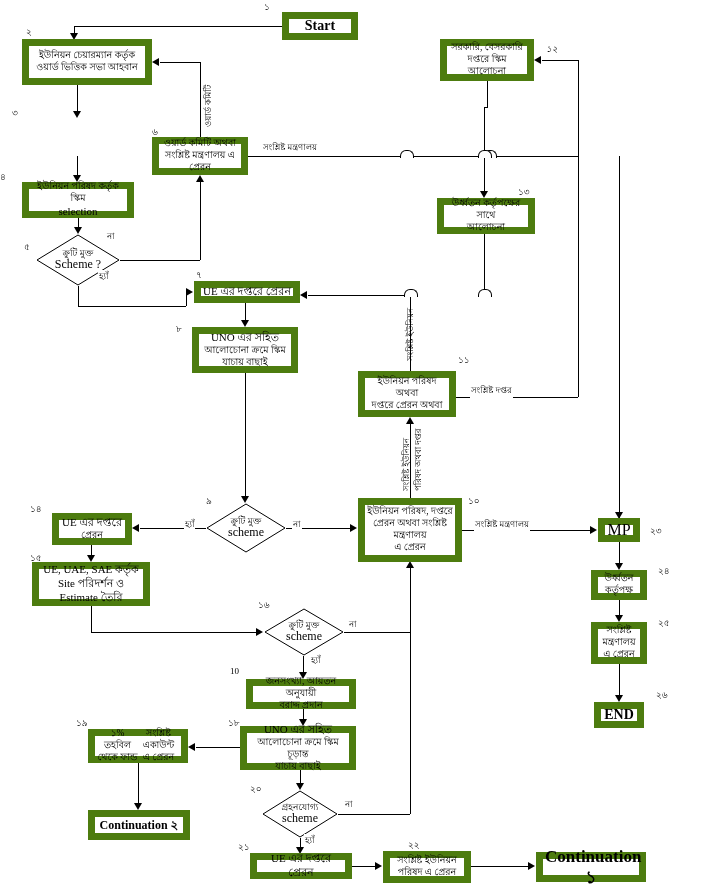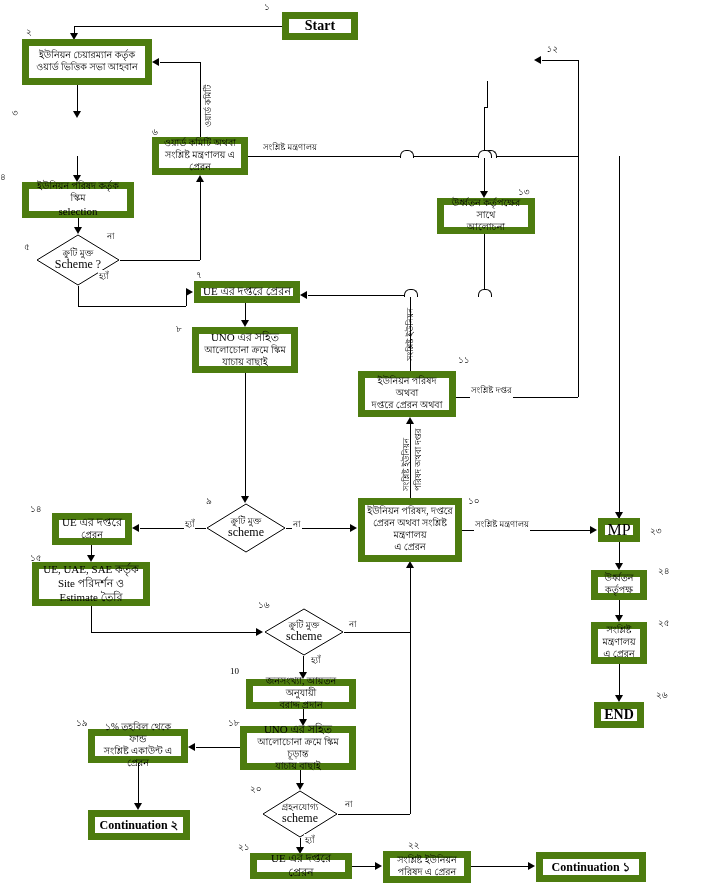--- a/index.html
+++ b/index.html
@@ -188,20 +188,24 @@
     <span class="txt">এ প্রেরন</span>
   </div>
   <div class="step-num" style="left:468px; top:494px;">১০</div>
 
   <div class="node" style="left:358px; top:371px; width:98px; height:46px; flex-direction:column;">
     <span class="txt">ইউনিয়ন পরিষদ অথবা</span>
     <span class="txt">দপ্তরে প্রেরন অথবা</span>
   </div>
   <div class="step-num" style="left:458px; top:353px;">১১</div>
 
+  <div class="node" style="left:440px; top:39px; width:94px; height:42px; flex-direction:column;">
+    <span class="txt">সরকারি, বেসরকারি</span>
+    <span class="txt">দপ্তরে  স্কিম আলোচনা</span>
+  </div>
   <div class="step-num" style="left:546px; top:42px;font-style:italic;">১২</div>
 
   <div class="node" style="left:437px; top:198px; width:98px; height:36px; flex-direction:column;">
     <span class="txt">উর্ধ্বতন কর্তৃপক্ষের সাথে</span>
     <span class="txt">আলোচনা</span>
   </div>
   <div class="step-num" style="left:518px; top:185px;">১৩</div>
 
   <div class="node" style="left:52px; top:513px; width:80px; height:32px; flex-direction:column;">
     <span class="txt mid">UE এর দপ্তরে</span>
@@ -235,21 +239,21 @@
   </div>
   <div class="step-num" style="left:230px; top:666px;">10</div>
 
   <div class="node" style="left:240px; top:726px; width:116px; height:44px; flex-direction:column;">
     <span class="txt mid">UNO এর সহিত</span>
     <span class="txt">আলোচোনা ক্রমে স্কিম চূড়ান্ত</span>
     <span class="txt">যাচায় বাছাই</span>
   </div>
   <div class="step-num" style="left:228px; top:716px;">১৮</div>
 
-  <div class="node" style="left:88px; top:729px; width:100px; height:34px; flex-direction:column;">
+  <div class="node" style="left:88px; top:729px; width:100px; height:34px; flex-direction:row;">
     <span class="txt">১%  তহবিল থেকে ফান্ড</span>
     <span class="txt">সংশ্লিষ্ট একাউন্ট এ প্রেরন</span>
   </div>
   <div class="step-num" style="left:76px; top:716px;">১৯</div>
 
   <div class="diamond" style="left:262px; top:790px; width:76px; height:48px;">
     <svg class="shape" viewBox="0 0 76 48" preserveAspectRatio="none">
       <polygon points="38,1 75,24 38,47 1,24" fill="#fff" stroke="#000" stroke-width="1"></polygon>
     </svg>
     <div class="dlabel">
@@ -292,21 +296,21 @@
 
   <div class="node term" style="left:594px; top:702px; width:50px; height:26px;">
     <span class="txt">END</span>
   </div>
   <div class="step-num" style="left:656px; top:688px;">২৬</div>
 
   <div class="node term" style="left:88px; top:810px; width:102px; height:30px; font-size:12px;">
     <span class="txt">Continuation ২</span>
   </div>
 
-  <div class="node term" style="left:536px; top:852px; width:110px; height:30px; font-size:12px;">
+  <div class="node term" style="left:536px; top:852px; width:110px; height:30px; font-size:17px;">
     <span class="txt">Continuation ১</span>
   </div>
 
   <div class="edge-label rot" style="left:202px; top:128px;">ওয়ার্ড কমিটি</div>
   <div class="edge-label" style="left:262px; top:141px;">সংশ্লিষ্ট মন্ত্রণালয়</div>
   <div class="edge-label rot" style="left:404px; top:362px;">সংশ্লিষ্ট ইউনিয়ন</div>
   <div class="edge-label" style="left:470px; top:384px;">সংশ্লিষ্ট দপ্তর</div>
   <div class="edge-label rot" style="left:400px; top:492px;">সংশ্লিষ্ট ইউনিয়ন</div>
   <div class="edge-label rot" style="left:412px; top:492px;">পরিষদ অথবা দপ্তর</div>
   <div class="edge-label" style="left:474px; top:518px;">সংশ্লিষ্ট মন্ত্রণালয়</div>

